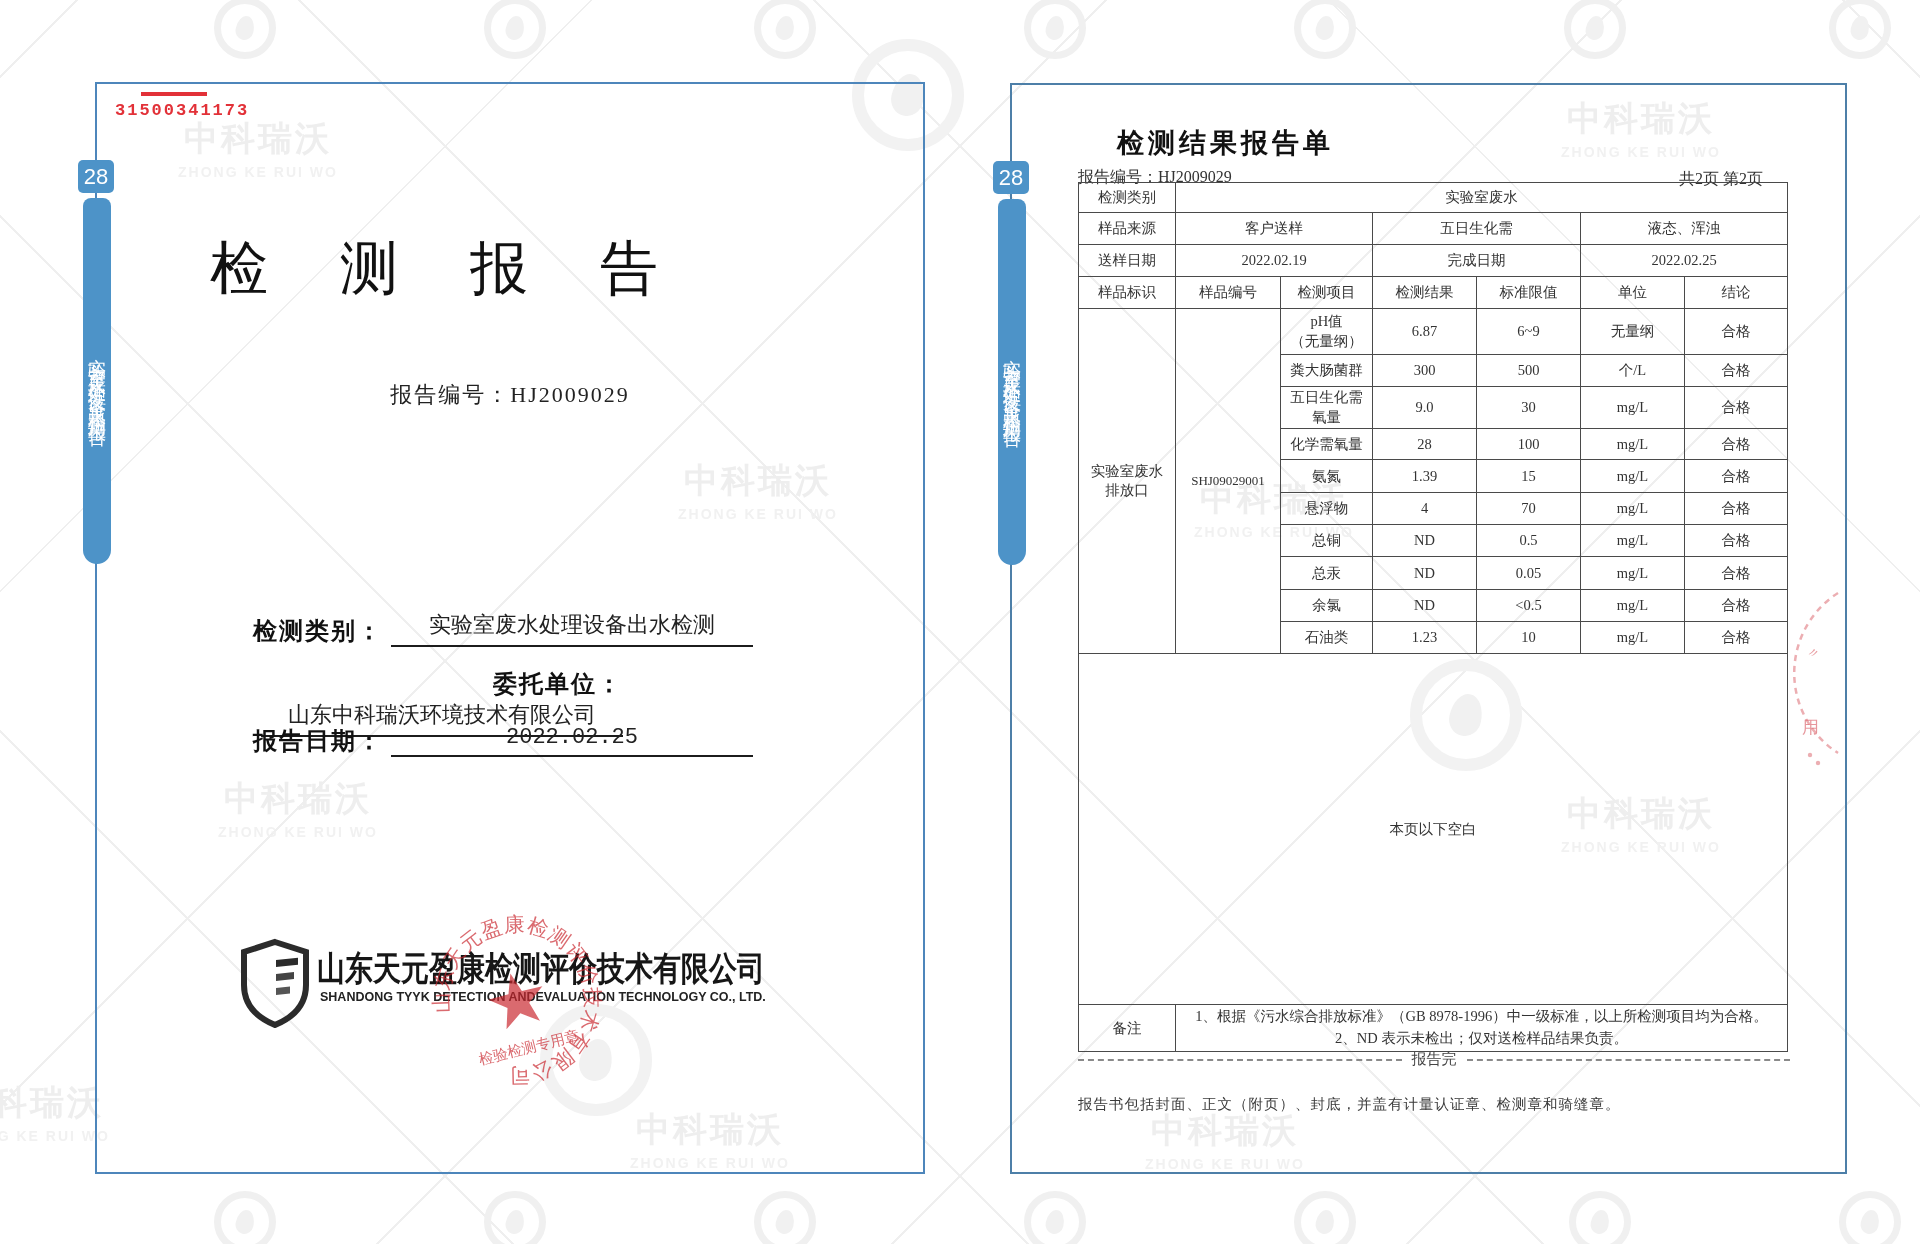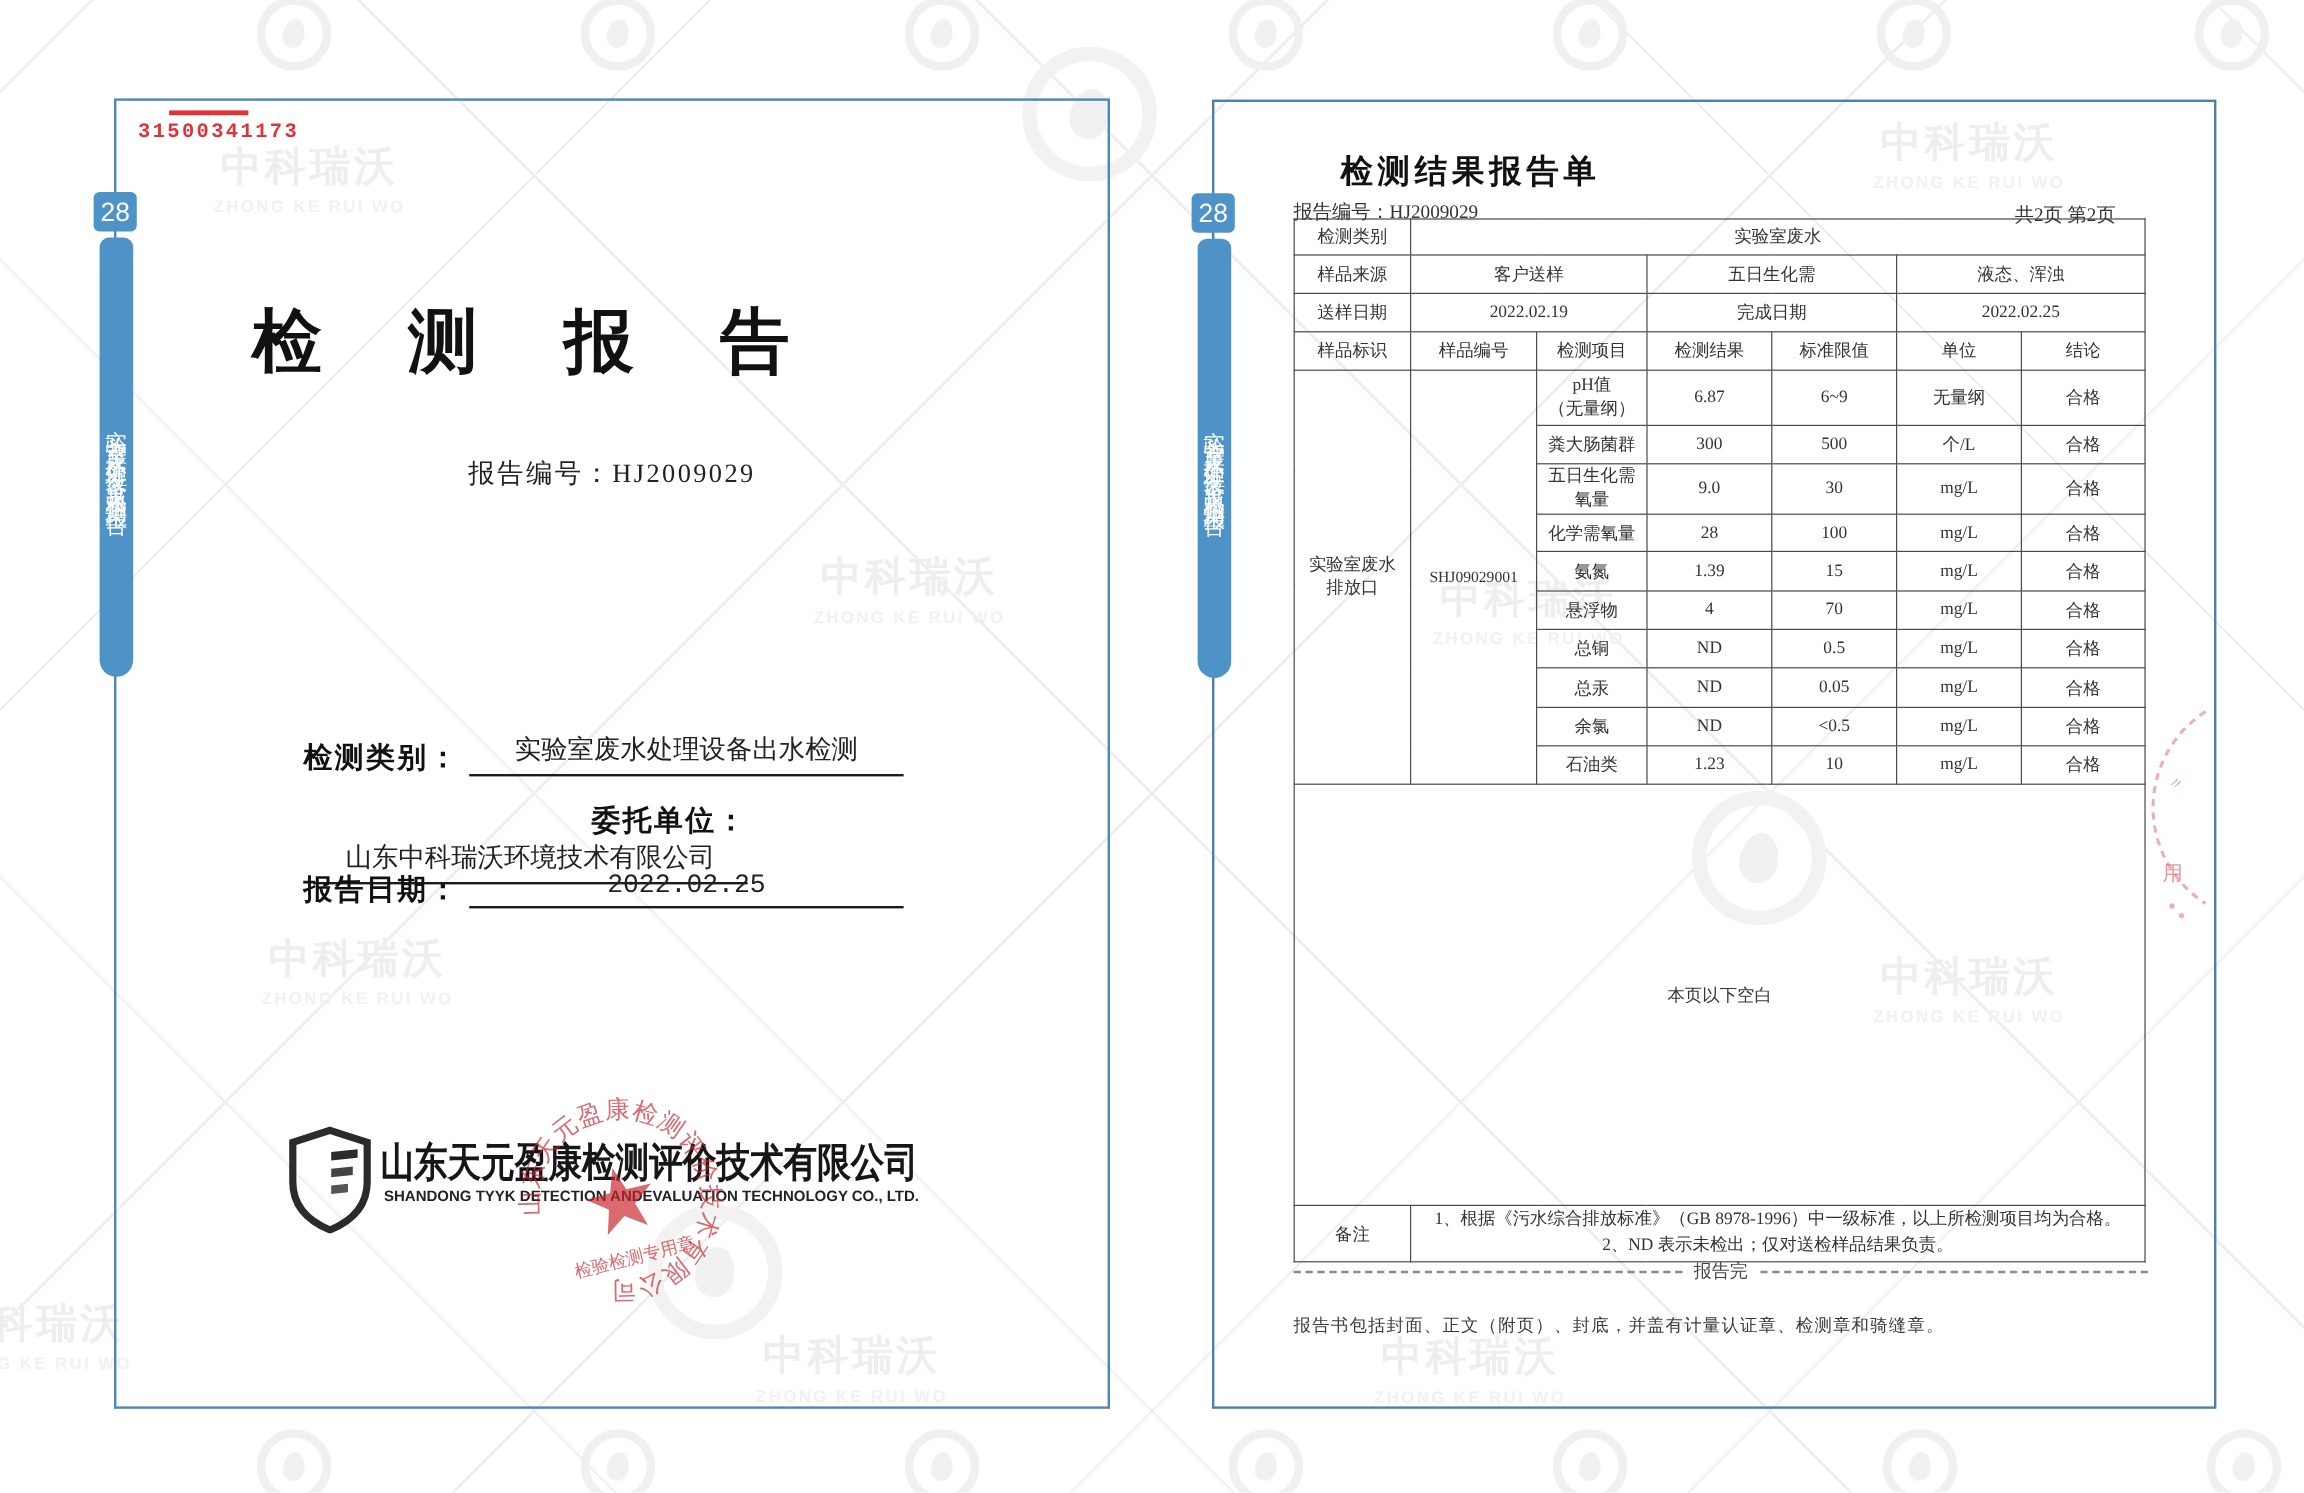--- a/index.html
+++ b/index.html
@@ -34,21 +34,21 @@
     color:#fff;font-family:"Liberation Sans", sans-serif;font-size:22px;line-height:33px;
     text-align:center;border-radius:5px;z-index:4;}
   .tab-pill{position:absolute;left:-14px;top:114px;width:28px;height:366px;background:#4d93c8;
     border-radius:8px 8px 14px 14px;z-index:4;display:flex;align-items:center;justify-content:center;}
   .tab-pill span{writing-mode:vertical-rl;text-orientation:upright;color:#fff;
     font-family:"Liberation Sans", sans-serif;font-size:18px;letter-spacing:5px;line-height:28px;}
   
   .serial{position:absolute;left:18px;top:17px;color:#e23138;font-weight:bold;font-size:17px;
     letter-spacing:2px;font-family:"Liberation Mono", monospace;}
   .serial-bar{position:absolute;left:44px;top:8px;width:66px;height:4px;background:#e23138;}
-  .cover-title{position:absolute;left:113px;top:162px;font-size:58px;font-weight:bold;color:#111;
+  .cover-title{position:absolute;left:113px;top:146px;font-size:58px;font-weight:normal;color:#111;
     letter-spacing:72px;white-space:nowrap;}
   .cover-repno{position:absolute;left:0;top:296px;width:826px;text-align:center;font-size:22px;color:#222;letter-spacing:2px;}
   .field{position:absolute;left:156px;display:flex;align-items:flex-end;margin-top:20px;}
   .field .flabel{font-size:24px;font-weight:bold;color:#111;letter-spacing:2px;white-space:nowrap;}
   .field .fline{display:inline-block;width:362px;margin-left:8px;border-bottom:2px solid #1c1c1c;
     text-align:center;font-size:22px;color:#222;padding-bottom:5px;white-space:nowrap;font-family:Liberation Mono, monospace;}
   .f1{top:506px;} .f2{top:564px;flex-direction:column;} .f3{top:621px;}
   .company-name{position:absolute;left:220px;top:862px;font-family:"Liberation Sans", sans-serif;
     font-weight:bold;font-size:28px;color:#161616;transform:scaleY(1.2);transform-origin:left top;white-space:nowrap;}
   .company-en{position:absolute;left:223px;top:906px;font-family:"Liberation Sans", sans-serif;

